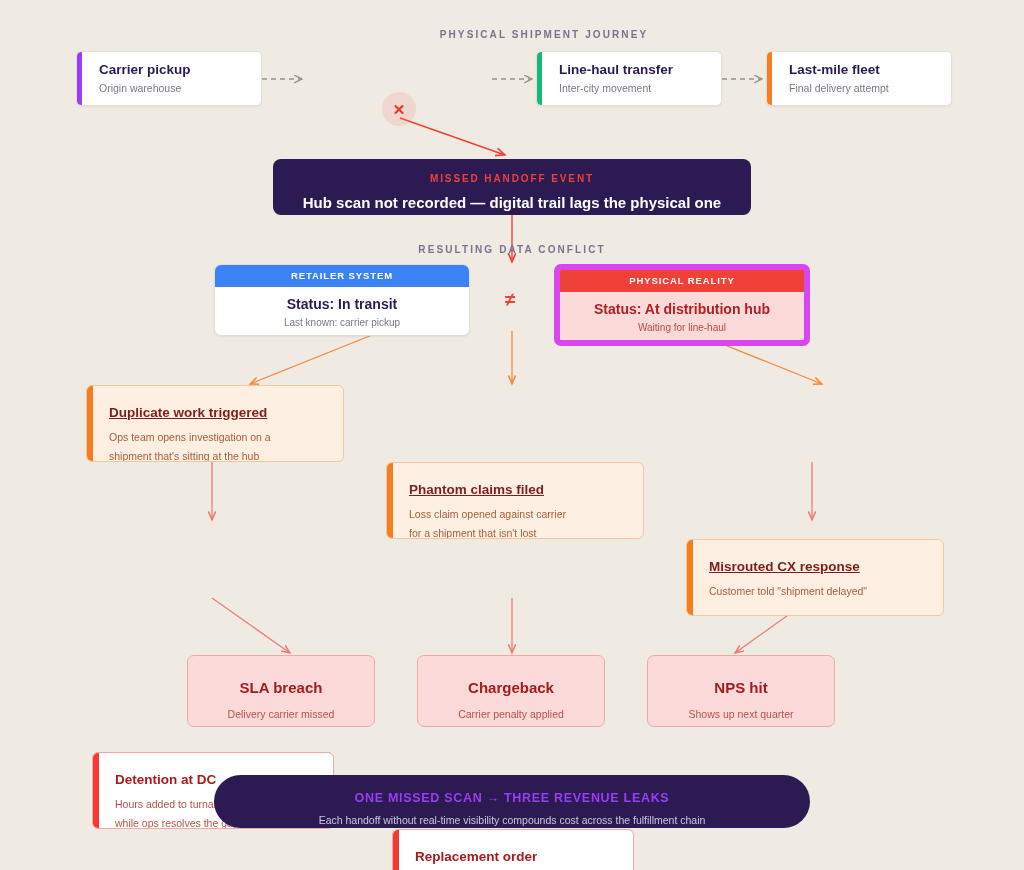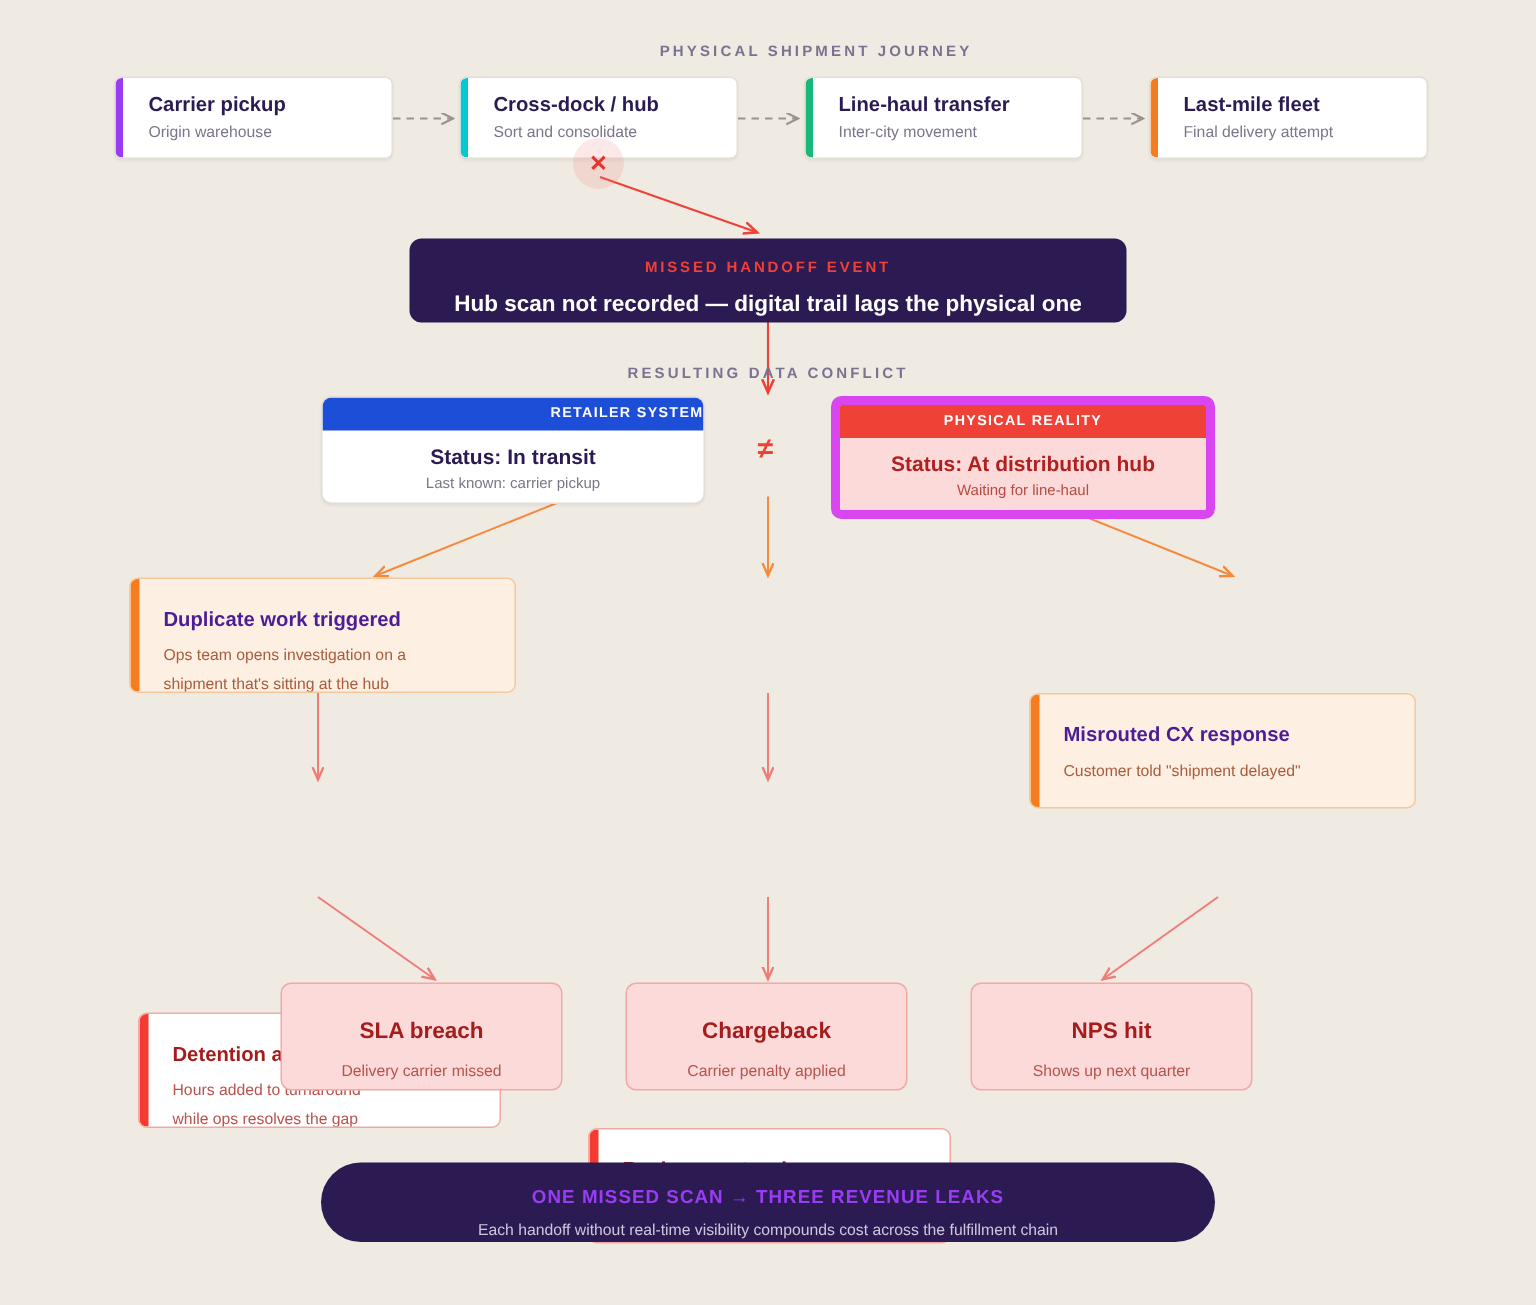--- a/index.html
+++ b/index.html
@@ -128,21 +128,21 @@
     font-weight: bold;
     line-height: 18px;
   }
   .conflict-note {
     font-size: 10px;
     line-height: 16px;
     margin-top: 2px;
   }
   .conflict-card.system { border: 1px solid #e2ddd5; background: #fff;
     box-shadow: 0 1px 2px rgba(40,20,60,0.06); }
-  .conflict-card.system .conflict-head { background: #1d4ed8; text-align: right; }
+  .conflict-card.system .conflict-head { background: #3b82f6; }
   .conflict-card.system .conflict-status { color: #2b1b52; }
   .conflict-card.system .conflict-note { color: #7d7589; }
   .conflict-card.reality { border: 6px solid #d946ef; background: #fcdada; }
   .conflict-card.reality .conflict-head { background: #ef4136; }
   .conflict-card.reality .conflict-status { color: #b11f1f; }
   .conflict-card.reality .conflict-note { color: #b64b43; }
 
   .neq {
     position: absolute;
     font-size: 19px;
@@ -162,22 +162,23 @@
   }
   .impact-accent {
     position: absolute;
     left: 0; top: 0;
     width: 6px; height: 100%;
     background: #f57c1f;
   }
   .impact-title {
     font-size: 13.5px;
     font-weight: bold;
-    color: #4c1d95;
+    color: #7f1d1d;
     line-height: 18px;
+    text-decoration: underline;
   }
   .impact-line {
     font-size: 10.5px;
     color: #a85c3c;
     line-height: 19px;
   }
   .impact-lines { margin-top: 6px; }
 
   
   .cost-card {
@@ -296,27 +297,20 @@
   <div class="section-label" style="top:29px;margin-left:32px;">PHYSICAL SHIPMENT JOURNEY</div>
 
   <div class="node" style="left:76px; top:51px; width:186px;">
     <div class="stage-card" style="position:relative;">
       <div class="stage-accent" style="background:#9b3cf5;"></div>
       <div class="stage-title">Carrier pickup</div>
       <div class="stage-sub">Origin warehouse</div>
     </div>
   </div>
 
-  <div class="node" style="left:306px; top:51px; width:186px;">
-    <div class="stage-card" style="position:relative;">
-      <div class="stage-accent" style="background:#07c8cf;"></div>
-      <div class="stage-title">Cross-dock / hub</div>
-      <div class="stage-sub">Sort and consolidate</div>
-    </div>
-  </div>
 
   <div class="node" style="left:536px; top:51px; width:186px;">
     <div class="stage-card" style="position:relative;">
       <div class="stage-accent" style="background:#17b978;"></div>
       <div class="stage-title">Line-haul transfer</div>
       <div class="stage-sub">Inter-city movement</div>
     </div>
   </div>
 
   <div class="node" style="left:766px; top:51px; width:186px;">
@@ -358,20 +352,28 @@
 
   <div class="node impact-card" style="left:86px; top:385px; width:258px; height:77px;">
     <div class="impact-accent"></div>
     <div class="impact-title">Duplicate work triggered</div>
     <div class="impact-lines">
       <div class="impact-line">Ops team opens investigation on a</div>
       <div class="impact-line">shipment that's sitting at the hub</div>
     </div>
   </div>
 
+  <div class="node impact-card" style="left:386px; top:385px; width:258px; height:77px;">
+    <div class="impact-accent"></div>
+    <div class="impact-title">Phantom claims filed</div>
+    <div class="impact-lines">
+      <div class="impact-line">Loss claim opened against carrier</div>
+      <div class="impact-line">for a shipment that isn't lost</div>
+    </div>
+  </div>
 
   <div class="node impact-card" style="left:686px; top:385px; width:258px; height:77px;">
     <div class="impact-accent"></div>
     <div class="impact-title">Misrouted CX response</div>
     <div class="impact-lines">
       <div class="impact-line">Customer told "shipment delayed"</div>
     </div>
   </div>
 
   <div class="node cost-card" style="left:92px; top:521px; width:242px; height:77px;">

